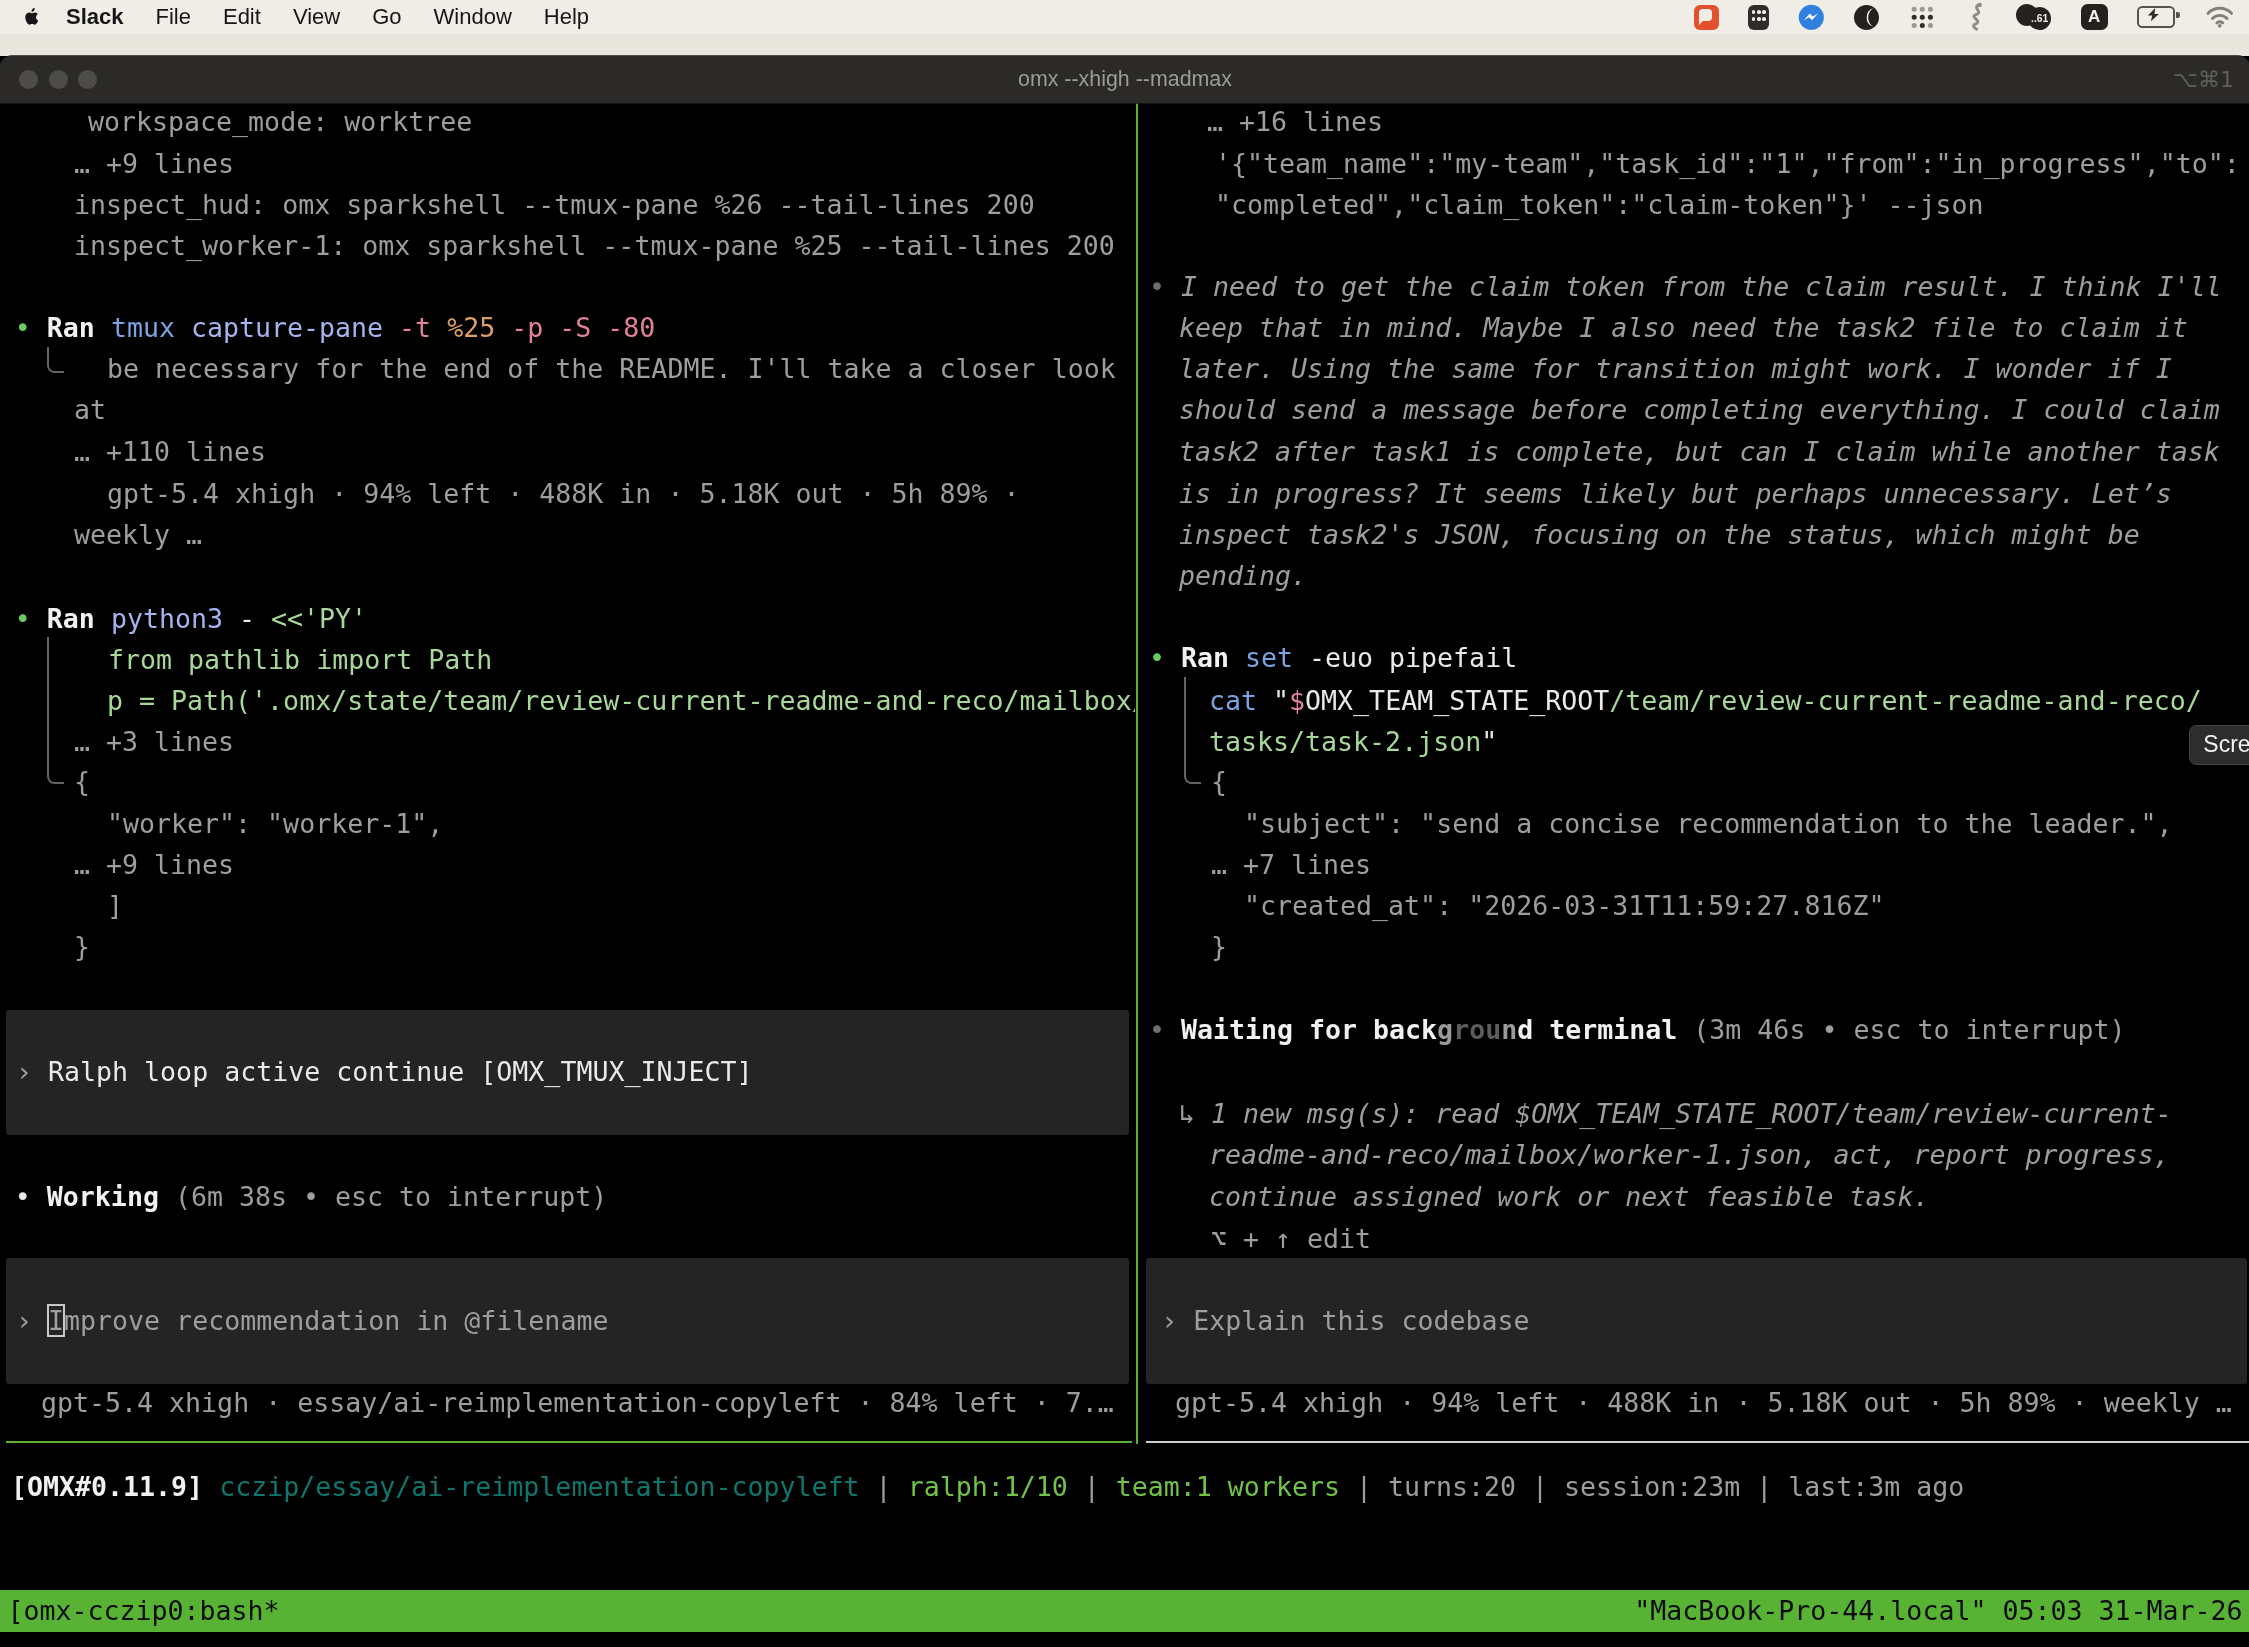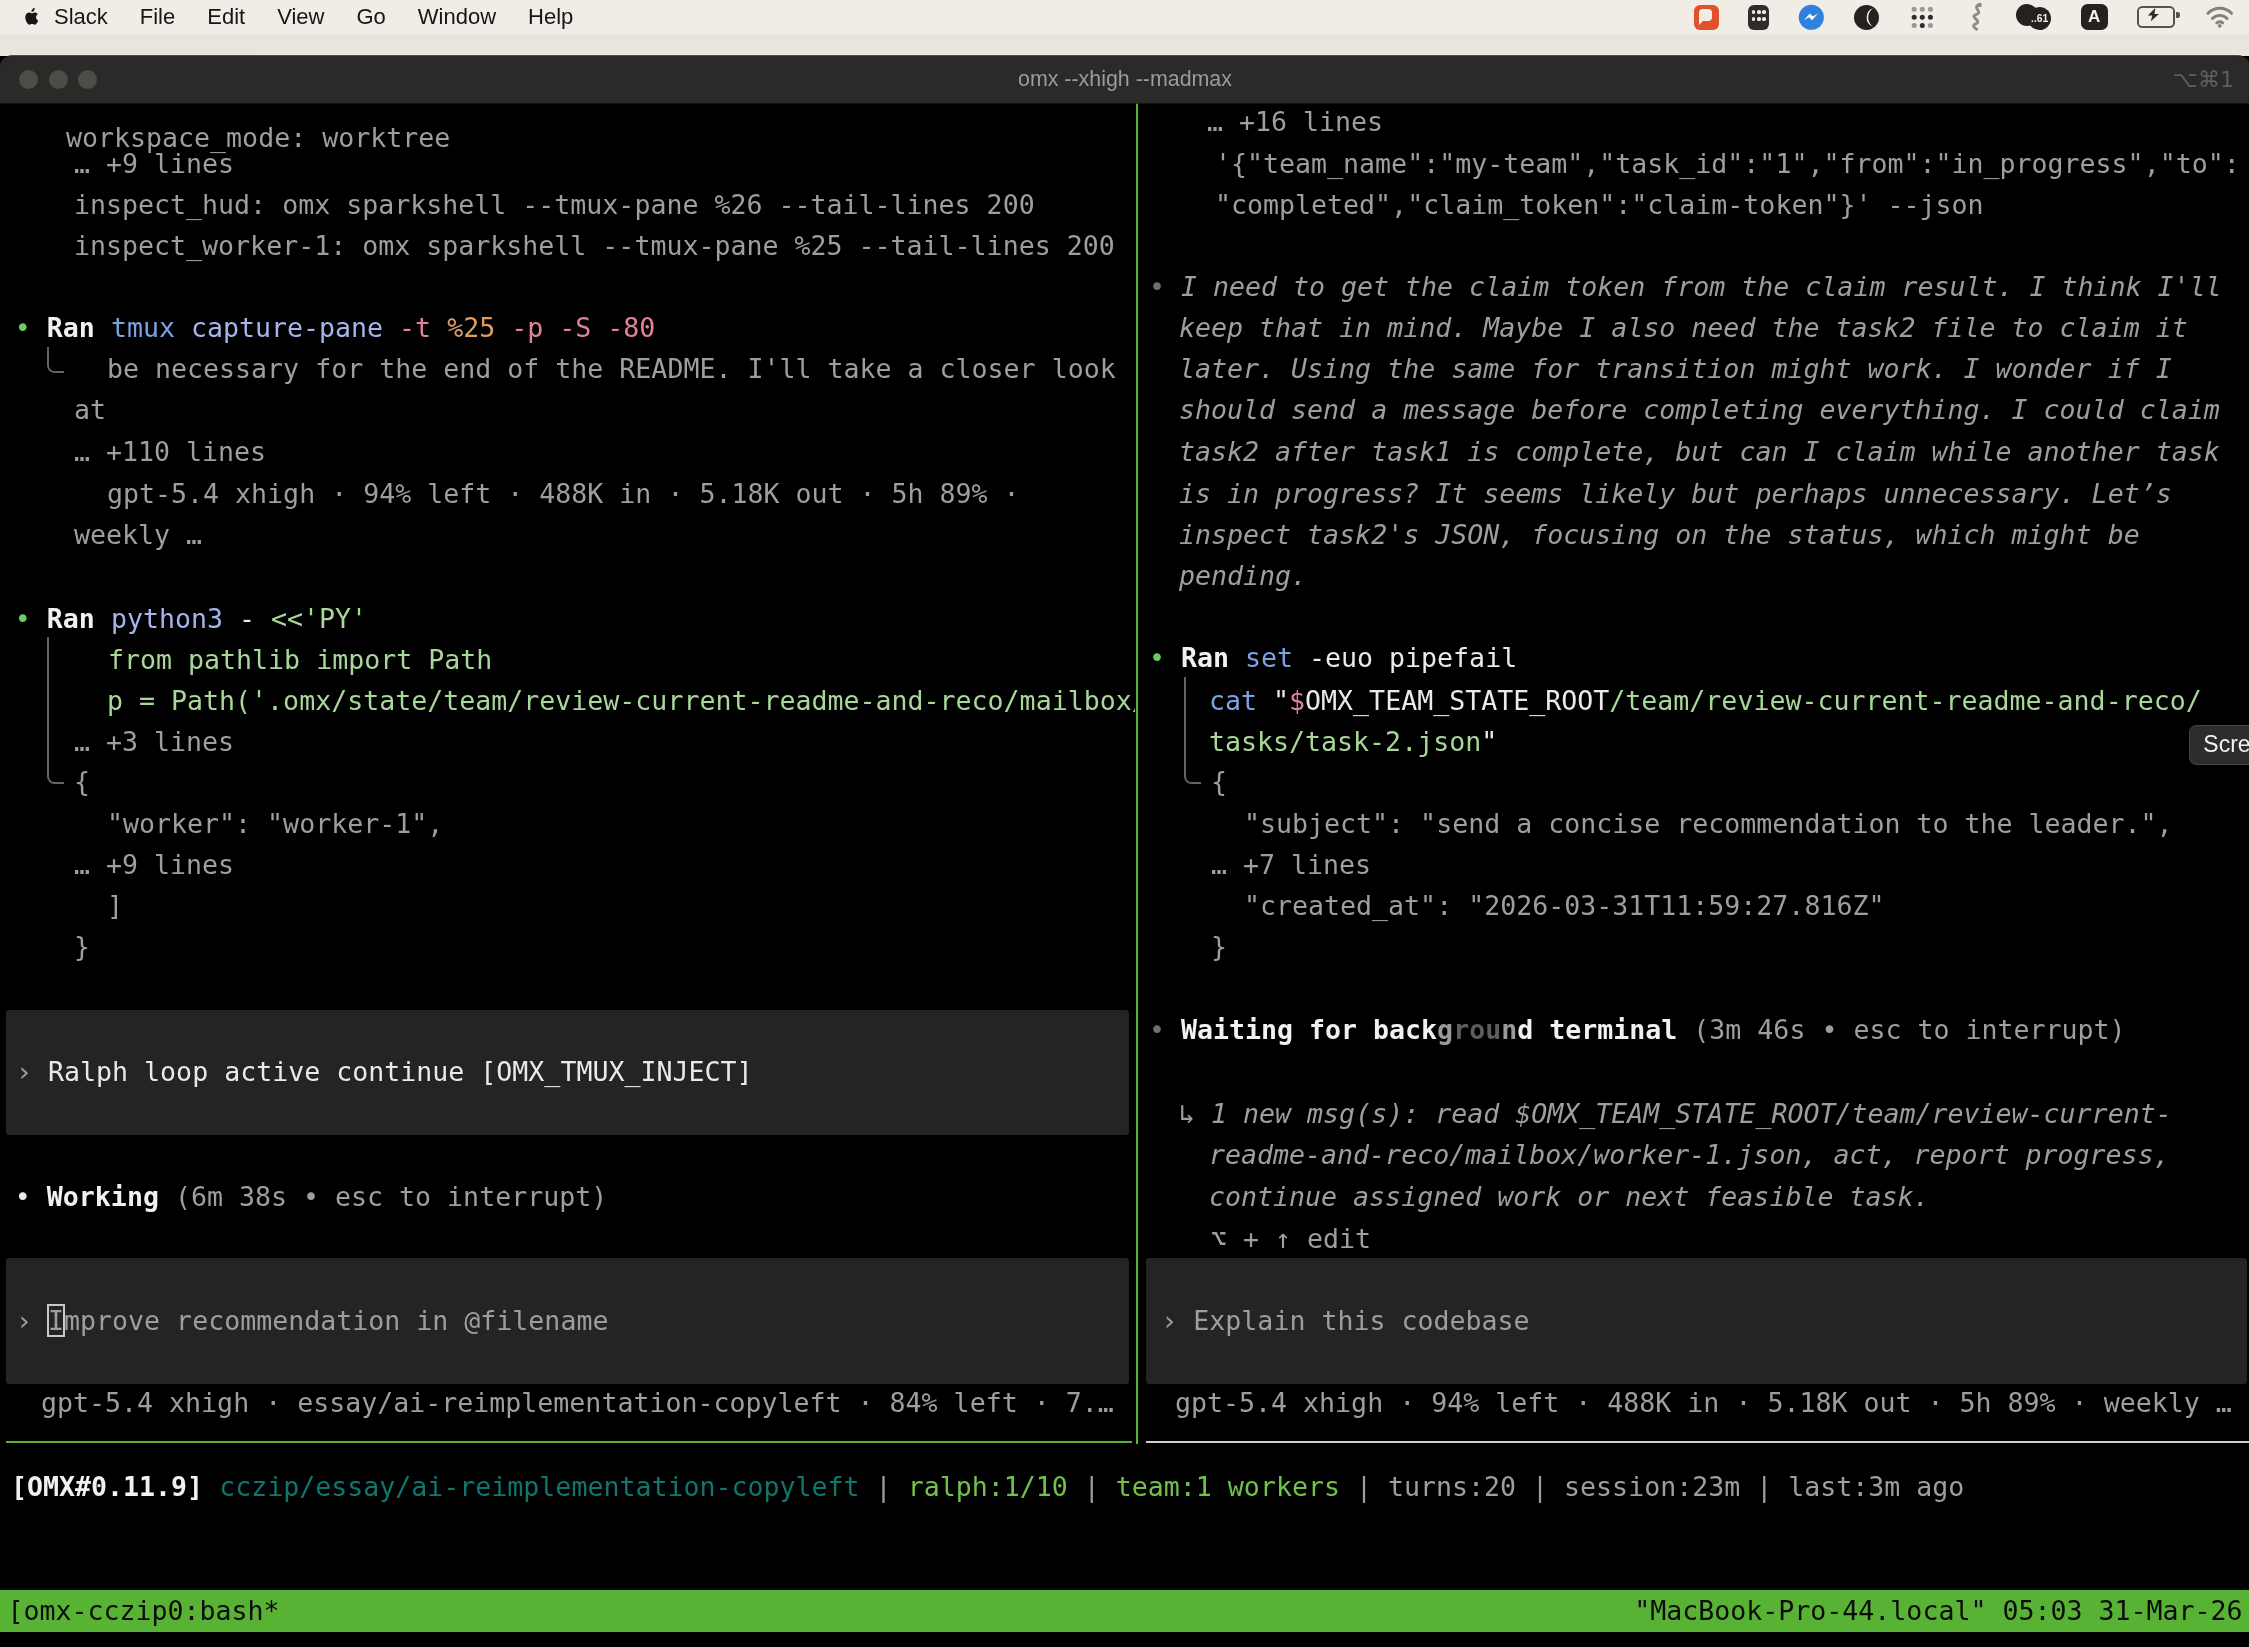--- a/index.html
+++ b/index.html
@@ -4,21 +4,21 @@
 <style>
   html,body{margin:0;padding:0;background:#000;}
   #screen{position:relative;width:2250px;height:1648px;overflow:hidden;background:#000;
           font-family:"DejaVu Sans Mono","DejaVu Sans",monospace;}
 
   
   .menubar{position:absolute;left:0;top:0;width:100%;height:34px;background:#efede6;
            display:flex;align-items:center;color:#161616;
            font-family:"Liberation Sans",sans-serif;font-size:22px;z-index:30;}
   .apple{margin-left:22px;display:flex;align-items:center;}
-  .app-name{margin-left:12px;font-weight:normal;}
+  .app-name{margin-left:24px;font-weight:bold;}
   .menu-item{margin-left:32px;}
   .mb-right{margin-left:auto;display:flex;align-items:center;gap:29.5px;margin-right:16px;}
   .icon-slot{display:flex;align-items:center;justify-content:center;height:32px;}
 
   .ic-slack{width:25px;height:25px;background:#e2512e;border-radius:5.9px;position:relative;}
   .ic-slack:before{content:"";position:absolute;left:5.9px;top:4.4px;width:12.5px;height:12.5px;background:#efede6;border-radius:3.7px;}
   .ic-slack:after{content:"";position:absolute;left:5.9px;top:14.8px;width:0;height:0;border-left:6.6px solid #efede6;border-bottom:6.6px solid transparent;}
   .ic-auth{width:20.7px;height:25px;background:#2e2d2b;border-radius:5.9px;position:relative;}
   .ic-auth i{position:absolute;width:3.7px;height:3.7px;border-radius:50%;background:#efede6;}
   .ic-moon{width:25px;height:25px;}
@@ -166,21 +166,21 @@
     <span class="win-shortcut">⌥⌘1</span>
   </div>
 
   <div class="term">
     <div id="paneL">
       <div class="band" style="left:5.9px;top:907px;width:1123px;height:125px"></div>
       <div class="band" style="left:5.9px;top:1155px;width:1123px;height:126px"></div>
       <div class="conn" style="left:47px;top:244px;width:14.8px;height:23.6px"></div>
       <div class="conn" style="left:47px;top:534px;width:14.8px;height:145px"></div>
       <div class="rule green" style="left:5.9px;top:1338px;width:1126px"></div>
-    <div class="tl" style="left: 66px; top: -2.2px; margin-top: 16px;"><span class="g">workspace_mode: worktree</span></div>
+    <div class="tl" style="left: 88px; top: -2.2px;"><span class="g">workspace_mode: worktree</span></div>
         <div class="tl" style="left: 74px; top: 40px;"><span class="g">… +9 lines</span></div>
         <div class="tl" style="left: 74px; top: 81px;"><span class="g">inspect_hud: omx sparkshell --tmux-pane %26 --tail-lines 200</span></div>
         <div class="tl" style="left: 74px; top: 122px;"><span class="g">inspect_worker-1: omx sparkshell --tmux-pane %25 --tail-lines 200</span></div>
         <div class="tl" style="left: 14.8px; top: 204px;"><span class="gb">• </span><span class="wb">Ran </span><span class="blu">tmux </span><span class="per">capture-pane </span><span class="pnk">-t </span><span class="org">%25 </span><span class="pnk">-p </span><span class="pnk">-S </span><span class="pnk">-80</span></div>
         <div class="tl" style="left: 107px; top: 245px;"><span class="g">be necessary for the end of the README. I'll take a closer look</span></div>
         <div class="tl" style="left: 74px; top: 286px;"><span class="g">at</span></div>
         <div class="tl" style="left: 74px; top: 328px;"><span class="g">… +110 lines</span></div>
         <div class="tl" style="left: 107px; top: 370px;"><span class="g">gpt-5.4 xhigh · 94% left · 488K in · 5.18K out · 5h 89% ·</span></div>
         <div class="tl" style="left: 74px; top: 411px;"><span class="g">weekly …</span></div>
         <div class="tl" style="left: 14.8px; top: 495px;"><span class="gb">• </span><span class="wb">Ran </span><span class="per">python3 </span><span class="w">- </span><span class="grn">&lt;&lt;'PY'</span></div>

